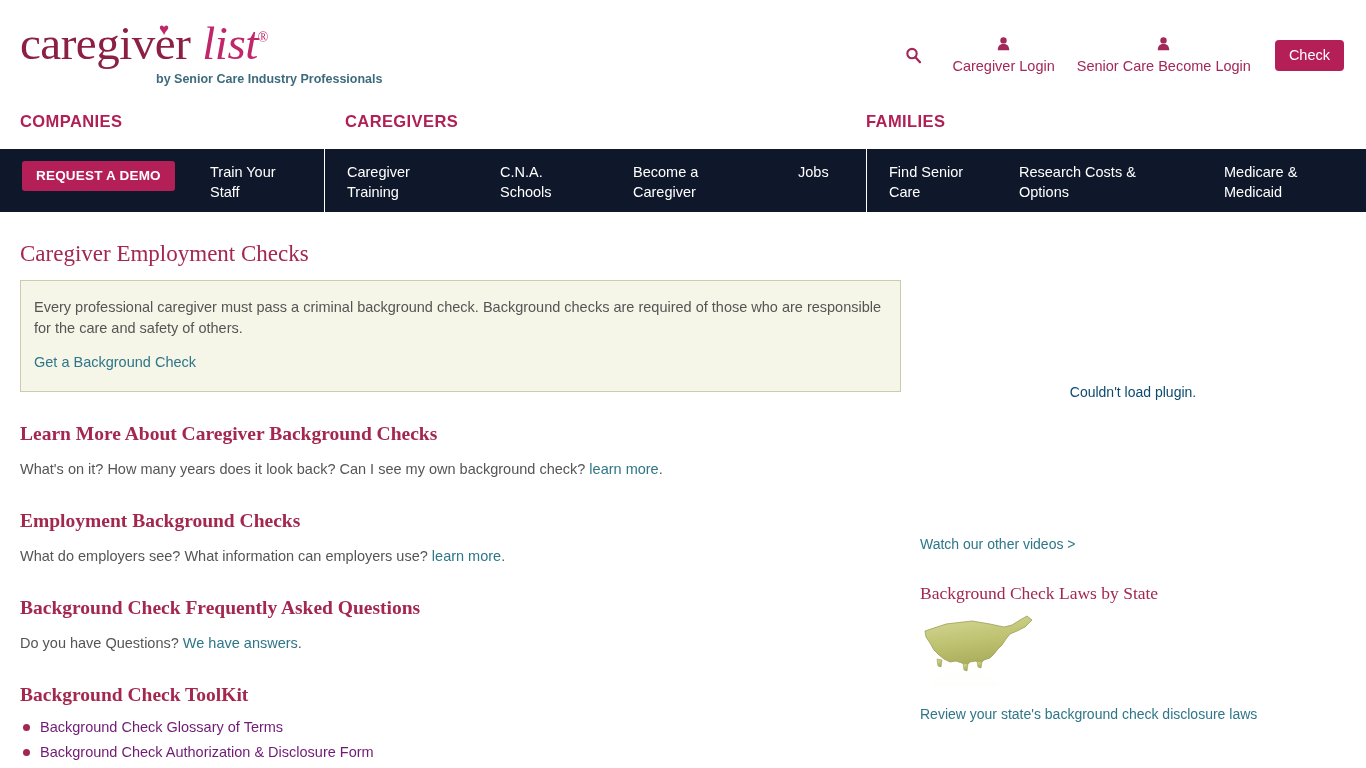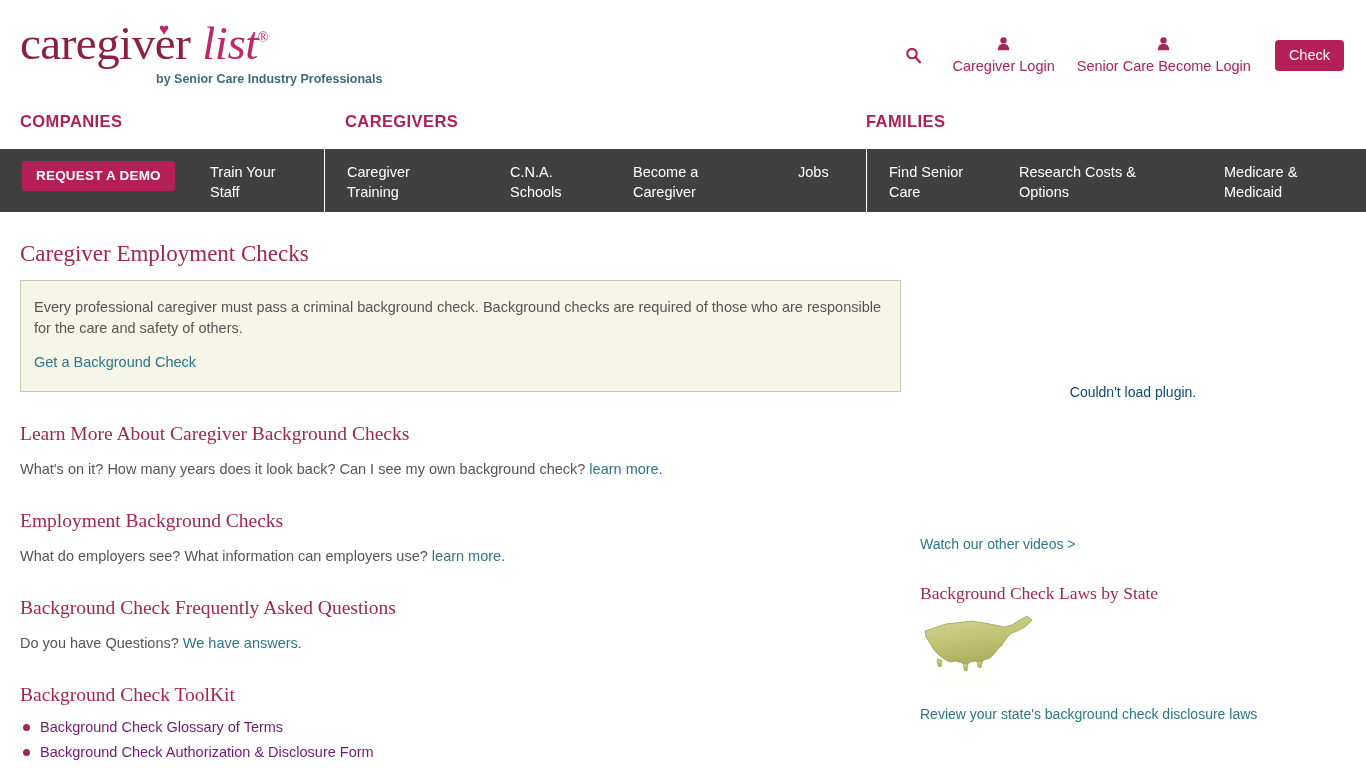--- a/index.html
+++ b/index.html
@@ -113,21 +113,21 @@
     text-align: right;
   }
   .sec-companies { left: 20px; }
   .sec-caregivers { left: 345px; }
   .sec-families { left: 866px; }
 
   
   .navbar {
     position: relative;
     height: 63px;
-    background: #404040;
+    background: #0f172a;
     display: flex;
   }
   .nav-group {
     position: relative;
     display: flex;
     align-items: flex-start;
     height: 100%;
   }
   .nav-group.g-companies { width: 324px; }
   .nav-group.g-caregivers { width: 542px; border-left: 1px solid #ffffff; }
@@ -151,21 +151,21 @@
     font-weight: bold;
     letter-spacing: 0.2px;
     padding: 7px 14px 8px;
     border-radius: 3px;
     text-decoration: none;
     cursor: pointer;
     white-space: nowrap;
   }
   .ni-train  { position: absolute; left: 210px; }
   .ni-cgtr   { position: absolute; left: 22px; }
-  .ni-cna    { position: absolute; left: 185px; }
+  .ni-cna    { position: absolute; left: 175px; }
   .ni-become { position: absolute; left: 308px; }
   .ni-jobs   { position: absolute; left: 473px; }
   .ni-find   { position: absolute; left: 22px; }
   .ni-res    { position: absolute; left: 152px; }
   .ni-medi   { position: absolute; left: 357px; }
 
   
   .main {
     position: relative;
     height: 556px;
@@ -203,21 +203,21 @@
     margin-top: 15px;
     font-size: 14.5px;
     color: #2e7688;
     text-decoration: none;
     cursor: pointer;
   }
   .sec-head {
     font-family: "Liberation Serif", serif;
     font-size: 19.5px;
     color: #a3274f;
-    font-weight: normal;
+    font-weight: bold;
     margin: 30px 0 0 0;
     line-height: 24px;
   }
   .sec-para {
     font-size: 14.5px;
     color: #555555;
     margin: 13px 0 0 0;
     line-height: 20px;
   }
   .inline-link {

